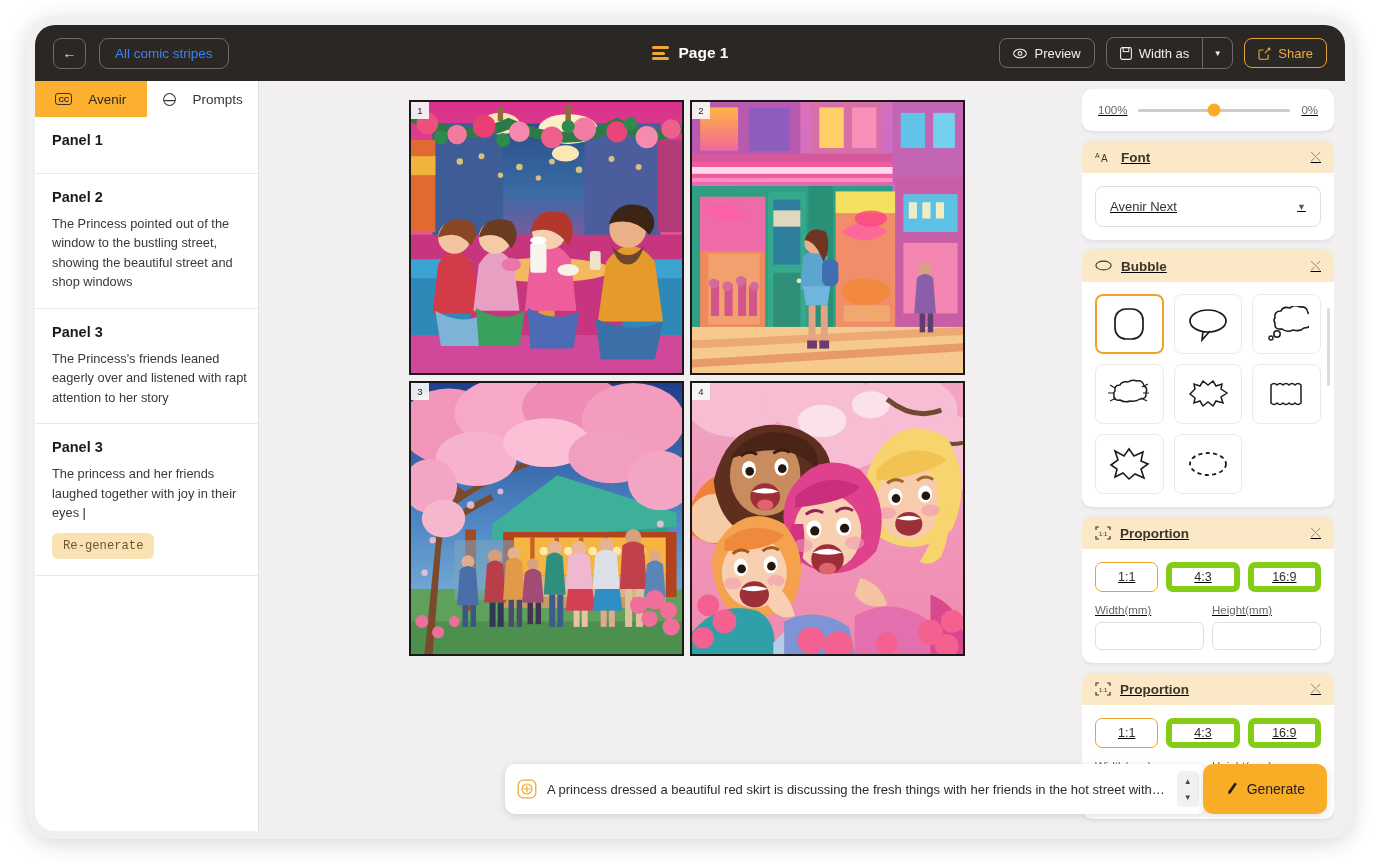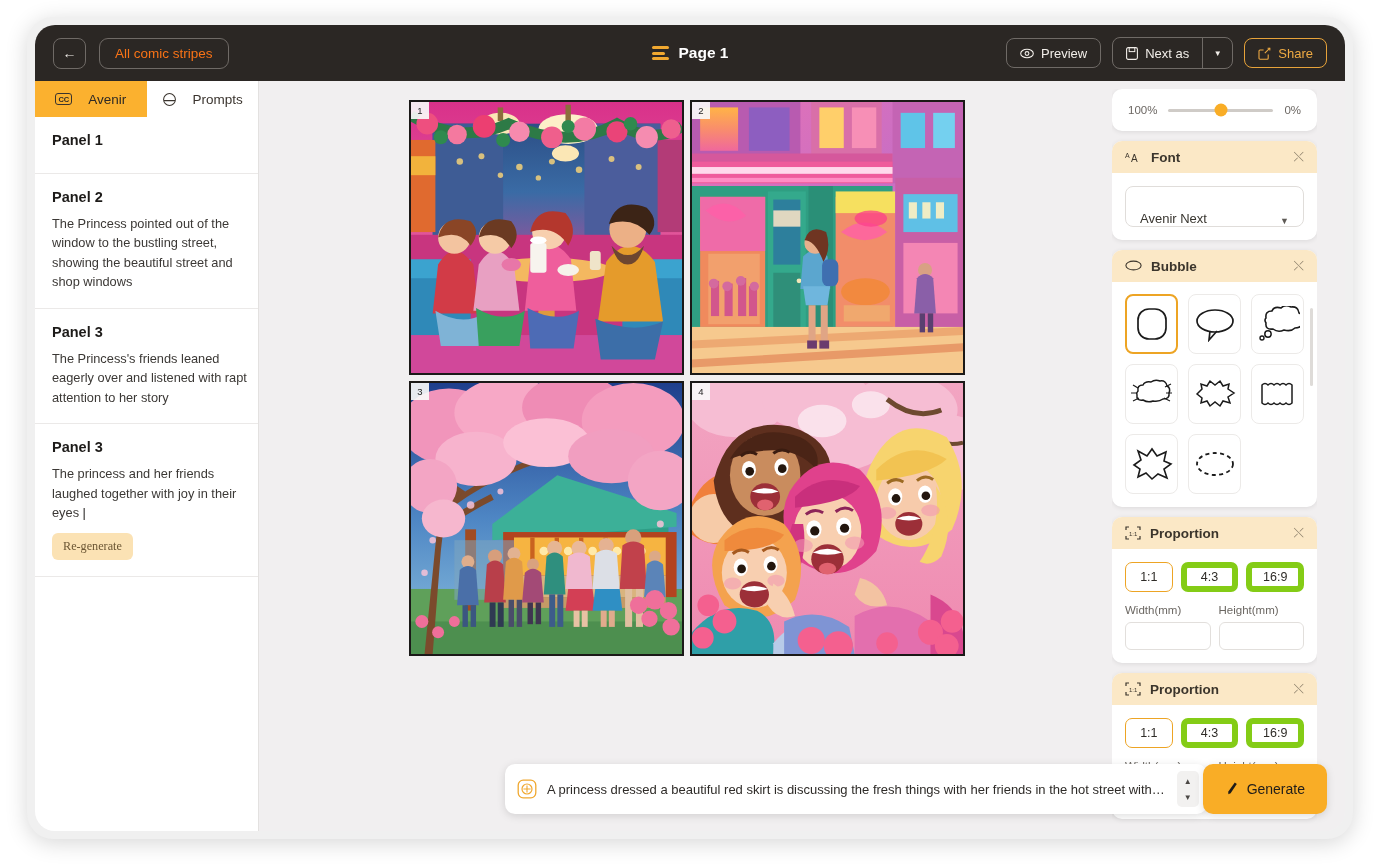--- a/index.html
+++ b/index.html
@@ -46,21 +46,21 @@
     background: transparent;
     color: #f0ece8;
     display: flex; align-items: center; justify-content: center;
     font-size: 14px; cursor: pointer;
   }
   .btn-allstripes {
     height: 31px;
     border: 1px solid #6f6a66;
     border-radius: 9px;
     background: transparent;
-    color: #f97316;
+    color: #3b82f6;
     font-size: 13.5px;
     padding: 12px 15px;
     display: flex; align-items: center;
     cursor: pointer;
     font-family: "Liberation Sans", sans-serif;
   }
   .tb-center {
     position: absolute;
     left: 0; right: 0; top: 0; bottom: 0;
     display: flex; align-items: center; justify-content: center;
@@ -147,21 +147,21 @@
   .caret { color: #1f1d1b; font-weight: normal; }
   .regen-btn {
     margin-top: 11px;
     background: #fbe2b4;
     color: #6b5634;
     border: none;
     border-radius: 6px;
     padding: 6px 11px;
     font-size: 12.2px;
     cursor: pointer;
-    font-family: Liberation Serif, serif;
+    font-family: Liberation Mono, monospace;
   }
 
   
   .canvas-wrap {
     flex: 1; min-width: 0;
     background: #f1eff0;
     position: relative;
   }
   .comic-grid {
     position: absolute;
@@ -243,26 +243,27 @@
     display: flex; align-items: center; gap: 9px;
     cursor: pointer;
     margin-left: -4px;
     font-family: "Liberation Sans", sans-serif;
     box-shadow: 0 2px 9px rgba(0,0,0,0.13);
   }
 
   
   .rightpanel {
     position: absolute;
-    right: 28px; top: 8px;
-    width: 205px;
+    right: 11px; top: 8px;
+    width: 252px;
     bottom: 6px;
     display: flex; flex-direction: column;
     gap: 10px;
     overflow: hidden;
+    text-decoration: underline;
   }
   .card {
     background: #ffffff;
     border-radius: 10px;
     box-shadow: 0 1px 5px rgba(0,0,0,0.09);
     overflow: hidden;
     flex: none;
   }
   .zoom-card {
     height: 42px;
@@ -290,21 +291,21 @@
   .close-x {
     color: #8a7e69; font-size: 13px; cursor: pointer;
     line-height: 0.7;
   }
   .card-body { padding: 13px; }
 
   .font-select {
     height: 41px;
     border: 1px solid #e0ddda;
     border-radius: 8px;
-    display: flex; align-items: flex-end;
+    display: flex; align-items: center;
     padding: 0 14px;
     font-size: 13px; color: #38352f;
     cursor: pointer;
   }
   .font-select .chev { margin-left: auto; font-size: 9px; color: #5e5a55; }
 
   .bubble-body { position: relative; padding: 12px 13px 13px 13px; }
   .bubble-grid {
     display: grid;
     grid-template-columns: repeat(3, 1fr);
@@ -386,21 +387,21 @@
         </svg>
         <span>Preview</span>
       </div>
 
       <div class="saveas-group">
         <div class="tb-btn">
           <svg width="12" height="13" viewBox="0 0 12 13">
             <rect x="0.6" y="0.6" width="10.8" height="11.8" rx="1.6" fill="none" stroke="#f2eee9" stroke-width="1.1"></rect>
             <rect x="3.2" y="0.6" width="5.6" height="4" fill="none" stroke="#f2eee9" stroke-width="1"></rect>
           </svg>
-          <span>Next as</span>
+          <span>Width as</span>
         </div>
         <div class="saveas-caret">
           <span>▼</span>
         </div>
       </div>
 
       <div class="tb-btn share">
         <svg width="13" height="13" viewBox="0 0 13 13">
           <path d="M9.6 1.2H11.8V3.4" fill="none" stroke="#eeaa43" stroke-width="1.1"></path>
           <path d="M11.8 1.2L6.8 6.2" fill="none" stroke="#eeaa43" stroke-width="1.1"></path>

